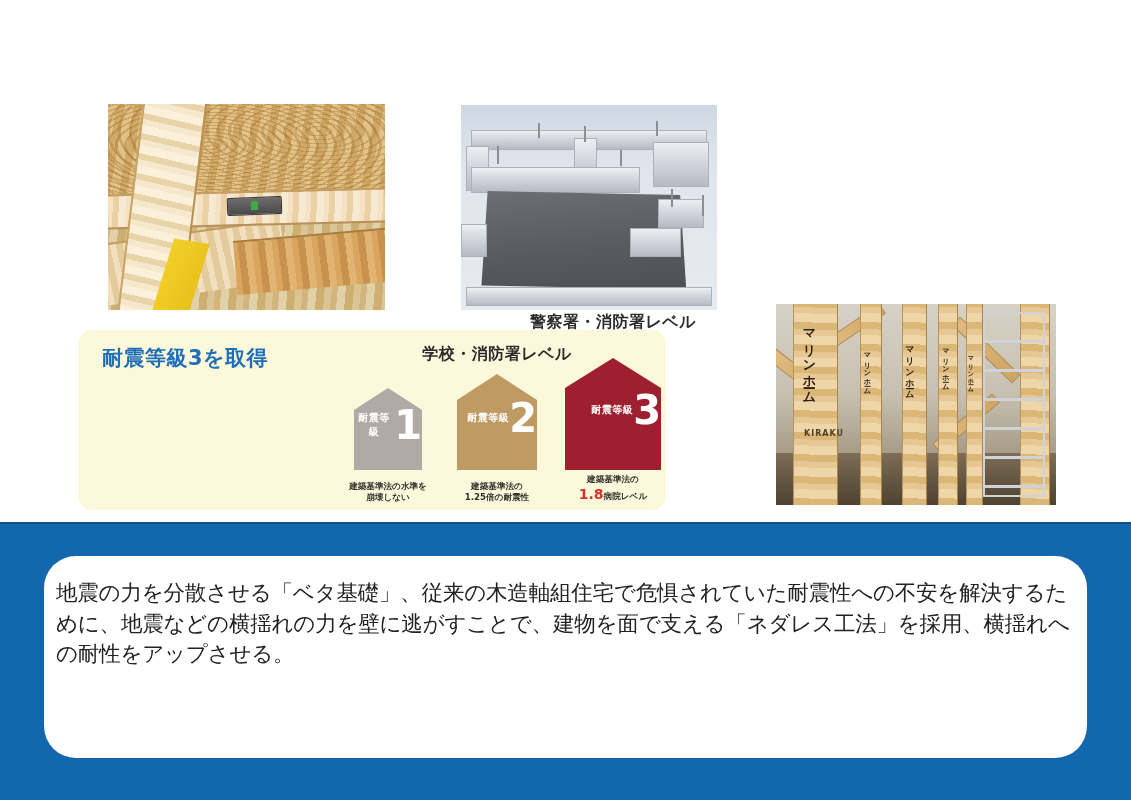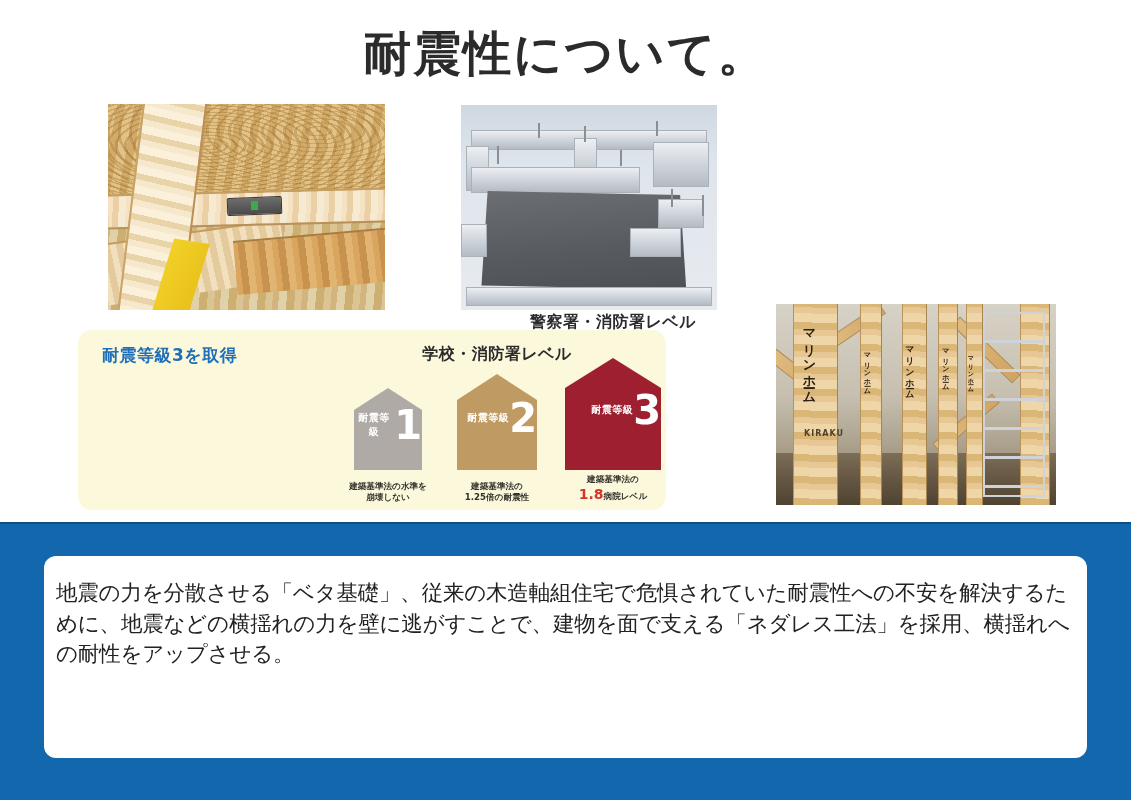--- a/index.html
+++ b/index.html
@@ -200,21 +200,21 @@
     position: absolute;
     left: 78px; top: 330px;
     width: 588px; height: 180px;
     background: #fbf8dc;
     border-radius: 14px;
   }
   .ig-left {
     position: absolute; left: 24px; top: 14px; width: 230px;
   }
   .ig-heading {
-    font-size: 17px; font-weight: 700; color: #1f6fb8;
+    font-size: 21px; font-weight: 700; color: #1f6fb8;
     letter-spacing: .5px; margin-bottom: 6px;
   }
   .ig-body {
     font-size: 11.2px; line-height: 1.52; color: #33302a;
     font-weight: 700; letter-spacing: -.1px;
   }
   .ig-right {
     position: absolute; left: 258px; top: 10px; right: 10px; bottom: 6px;
   }
   .grade {
@@ -263,38 +263,37 @@
   }
   .blue-band::before {
     content: ""; position: absolute; left: 0; top: 0;
     width: 100%; height: 2px; background: #0d4f86;
   }
   .info-card {
     position: absolute;
     left: 44px; top: 556px;
     width: 1043px; height: 202px;
     background: #ffffff;
-    border-radius: 12px;
+    border-radius: 32px;
   }
   .info-card p {
     font-size: 21.5px;
     line-height: 1.42;
     color: #222;
     letter-spacing: -.2px;
   }
   .card-text {
     position: absolute; left: 12px; top: 22px; right: 16px;
   }
 </style>
 </head>
 <body>
 
 <div class="page">
 
-  <div class="page-title">耐震性について。</div>
 
   <div class="photo photo-frame-joint">
     <div class="pf-bg"></div>
     <div class="pf-ply"></div>
     <div class="pf-beam-low"></div>
     <div class="pf-beam-right"></div>
     <div class="pf-beam-h"></div>
     <div class="pf-beam-v"></div>
     <div class="pf-tape"></div>
     <div class="pf-plate"></div>

